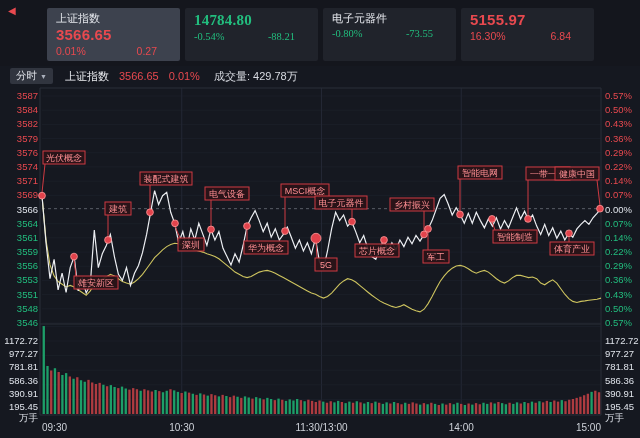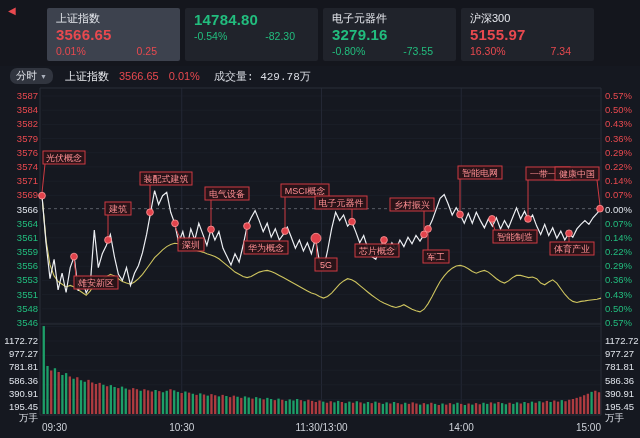--- a/index.html
+++ b/index.html
@@ -8,67 +8,65 @@
   
   #topbar{position:absolute;left:0;top:0;width:640px;height:66px;background:#14161d;}
   .logo{position:absolute;left:8px;top:5px;color:#e8494f;font-size:10px;}
   .cards{position:absolute;left:47px;top:8px;display:flex;gap:5px;}
   .idx-card{width:133px;height:53px;background:#20232b;border-radius:2px;padding:3px 9px;box-sizing:border-box;cursor:pointer;}
   .idx-card.selected{background:#3d424e;}
   .idx-name{font-size:11px;color:#e6e8ee;line-height:15px;}
   .idx-val{font-size:15px;font-weight:bold;line-height:18px;letter-spacing:.2px;}
   .idx-row3{display:flex;justify-content:space-between;font-size:10.5px;line-height:15px;padding-right:14px;}
   .up .idx-val,.up .idx-row3{color:#e8494f;}
-  .down .idx-val,.down .idx-row3{color:#22bd7e;}
+  .down .idx-val,.down .idx-row3{color:#22bd7e;font-family:Liberation Serif, serif;}
   
   #toolbar{position:absolute;left:0;top:66px;width:640px;height:20px;display:flex;align-items:center;font-size:11px;}
-  .chip{margin-left:10px;background:#31353f;color:#dfe2e8;font-size:10.5px;padding:1px 6px;border-radius:7px;display:flex;align-items:center;gap:3px;cursor:pointer;}
+  .chip{margin-left:10px;background:#31353f;color:#dfe2e8;font-size:10.5px;padding:1px 6px;border-radius:2px;display:flex;align-items:center;gap:3px;cursor:pointer;}
   .chip .chev{font-size:7px;color:#aab0bc;}
   .tb-name{margin-left:12px;color:#eceef2;}
   .tb-red{margin-left:10px;color:#e8494f;}
-  .tb-vol{margin-left:14px;color:#d8dbe2;font-family:Liberation Mono, monospace;}
+  .tb-vol{margin-left:14px;color:#d8dbe2;}
   svg text{font-family:"Liberation Sans","DejaVu Sans",sans-serif;}
 </style>
 </head>
 <body>
 
 <div id="app">
 
   <div id="topbar">
     <span class="logo">◀</span>
     <div class="cards">
       <div class="idx-card selected up">
         <div class="idx-name">上证指数</div>
         <div class="idx-val">3566.65</div>
         <div class="idx-row3">
           <span>0.01%</span>
-          <span>0.25</span>
+          <span>0.27</span>
         </div>
       </div>
       <div class="idx-card down">
         <div class="idx-val">14784.80</div>
         <div class="idx-row3">
           <span>-0.54%</span>
-          <span>-82.30</span>
+          <span>-88.21</span>
         </div>
       </div>
       <div class="idx-card down">
         <div class="idx-name">电子元器件</div>
-        <div class="idx-val">3279.16</div>
         <div class="idx-row3">
           <span>-0.80%</span>
           <span>-73.55</span>
         </div>
       </div>
       <div class="idx-card up">
-        <div class="idx-name">沪深300</div>
         <div class="idx-val">5155.97</div>
         <div class="idx-row3">
           <span>16.30%</span>
-          <span>7.34</span>
+          <span>6.84</span>
         </div>
       </div>
     </div>
   </div>
 
   <div id="toolbar">
     <span class="chip">
       <span>分时</span>
       <span class="chev">▼</span>
     </span>

